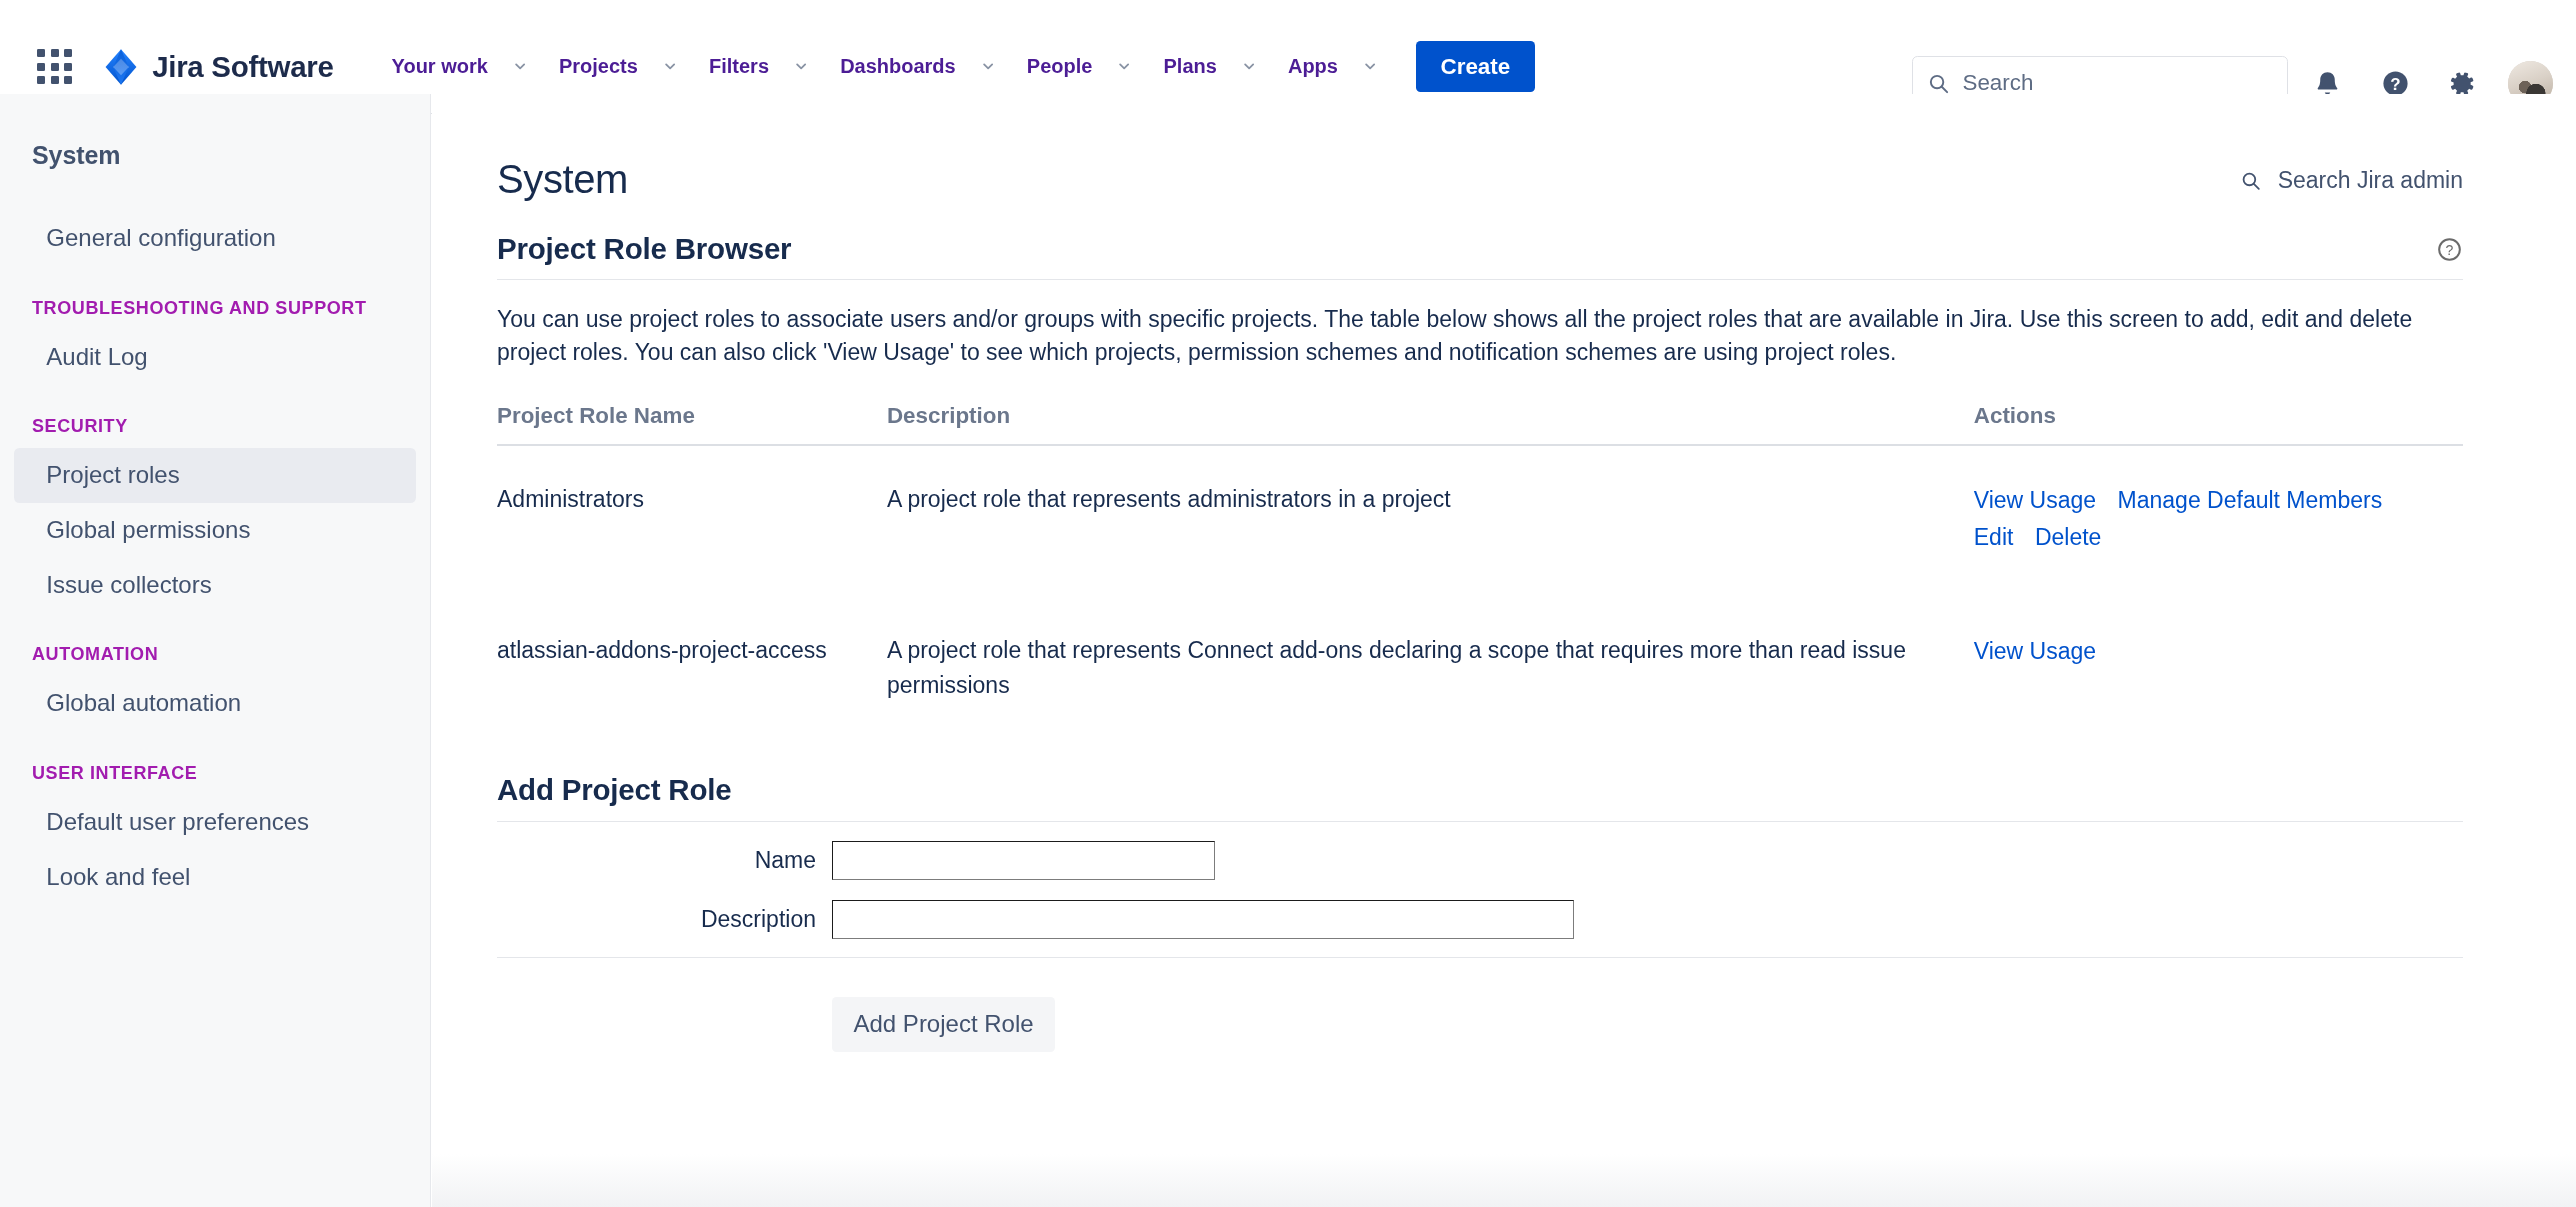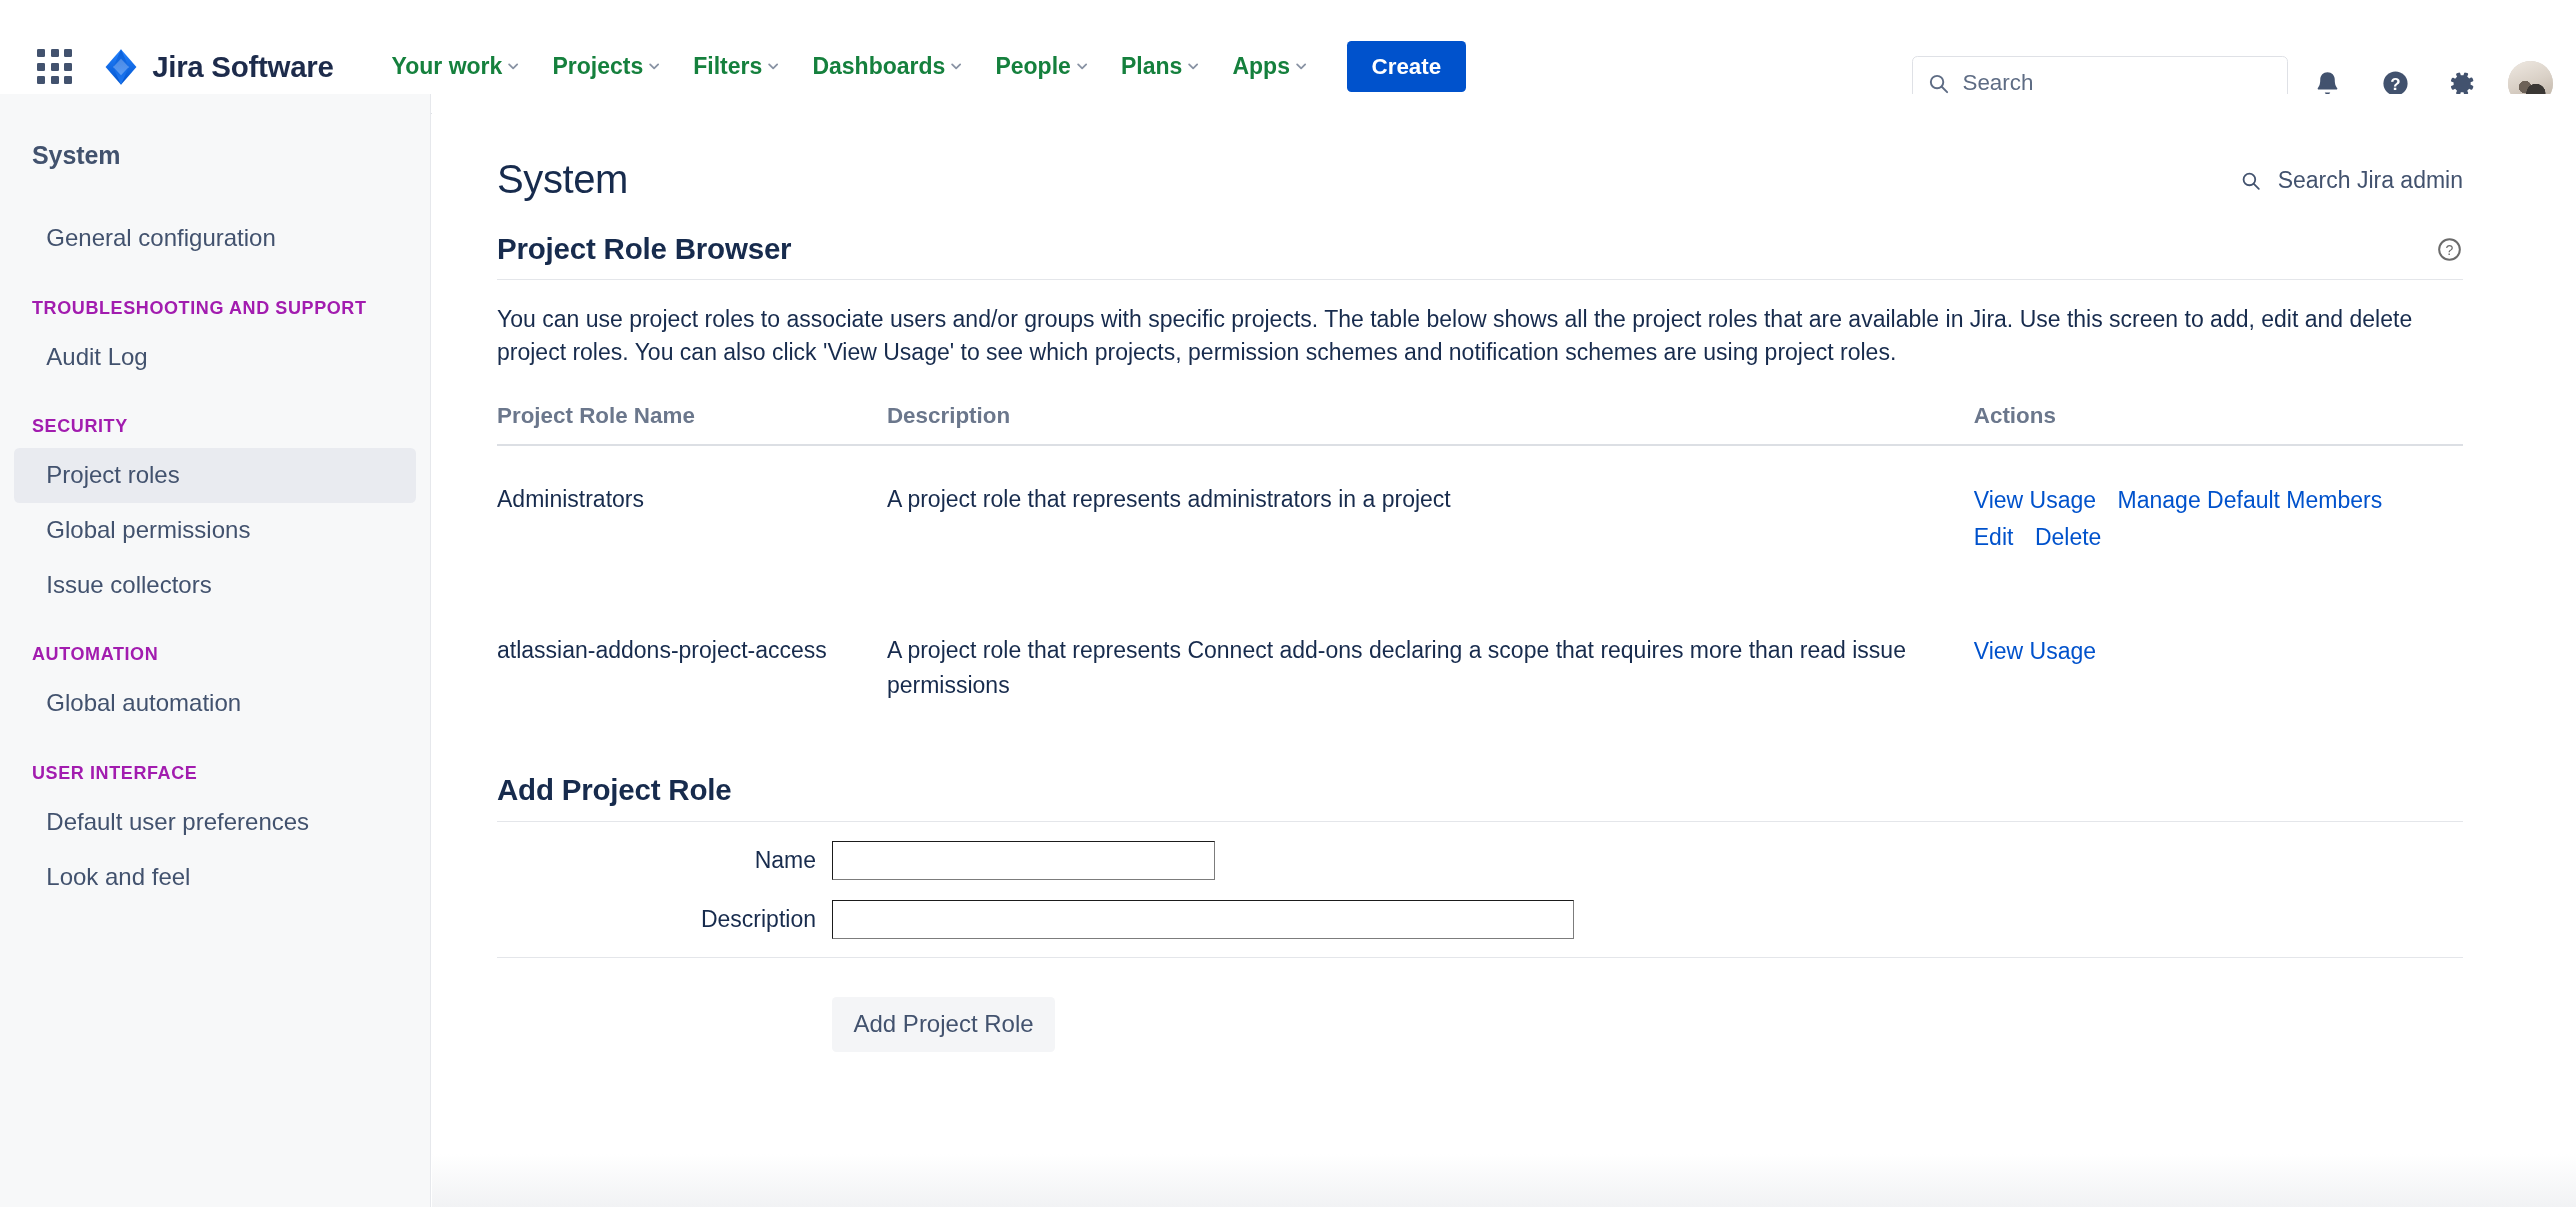--- a/index.html
+++ b/index.html
@@ -30,23 +30,23 @@
 
   #brand { display: flex; align-items: center; margin-left: 19.7px; cursor: pointer; }
   #brand-logo { width: 38px; height: 38px; }
   #brand-text {
     font-size: 29.5px; font-weight: 600; color: #1d2b4b;
     margin-left: 12.5px; letter-spacing: -0.3px; white-space: nowrap;
   }
 
   .nav-items { display: flex; align-items: center; margin-left: 43px; }
   .nav-item {
-    display: flex; align-items: center; gap: 4px;
+    display: flex; align-items: center; gap: 25px;
     padding: 9px 15px; margin-right: 1.8px;
-    font-size: 23px; font-weight: 600; color: #15803d;
+    font-size: 20px; font-weight: 600; color: #4c1d95;
     border-radius: 4.5px; cursor: pointer; white-space: nowrap;
   }
   .chev { width: 14.3px; height: 14.3px; flex: 0 0 14.3px; }
 
   #create-btn {
     margin-left: 21.5px;
     background: #0052cc; color: #ffffff;
     font-size: 22.4px; font-weight: 600;
     padding: 12.5px 25px; border: none; border-radius: 4.5px;
     cursor: pointer; font-family: inherit; white-space: nowrap;

